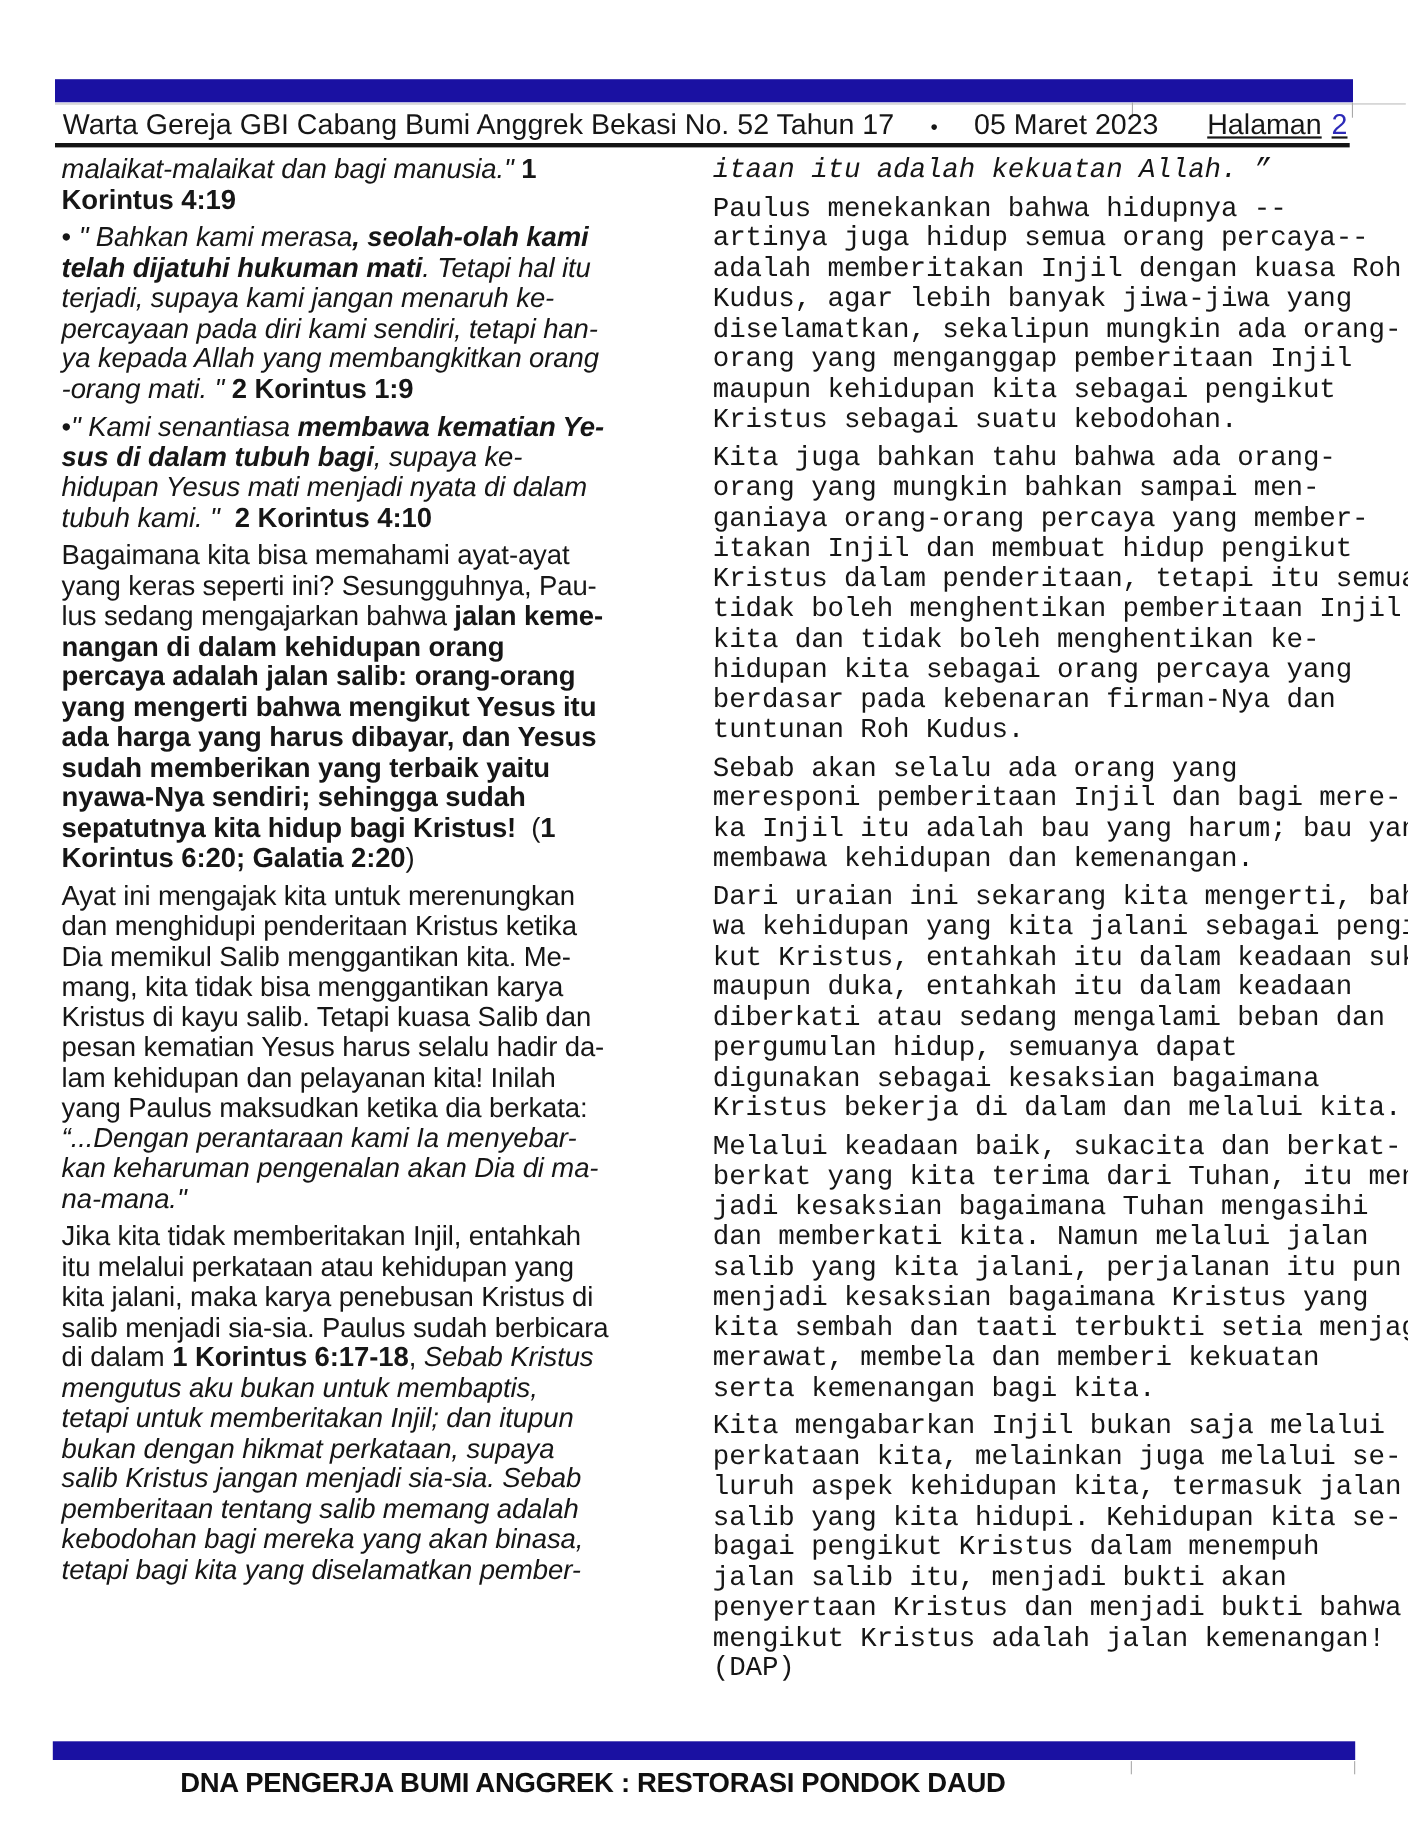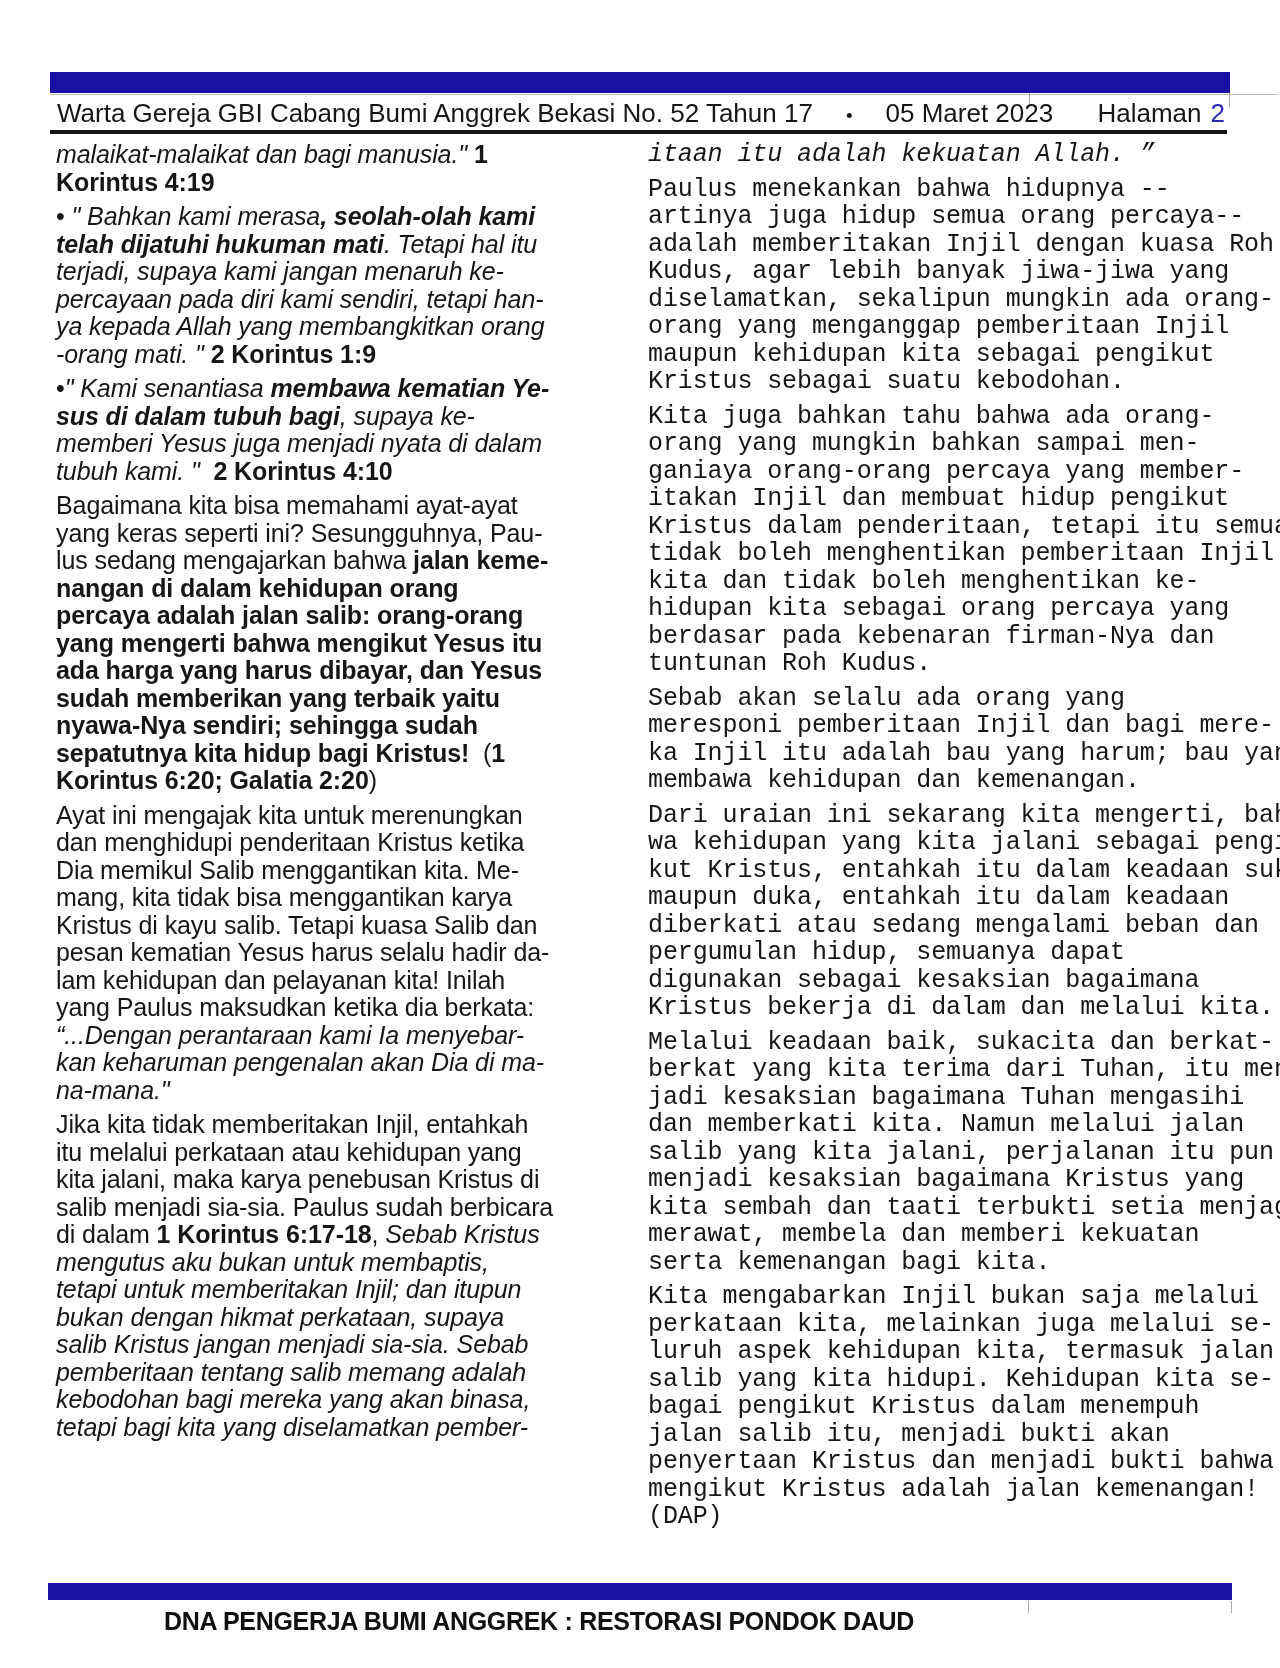--- a/index.html
+++ b/index.html
@@ -18,21 +18,21 @@
   .header-underline { position: absolute; left: 50px; top: 94px; width: 1228px; height: 1px; background: #bdbdbd; }
   .header-tick { position: absolute; top: 93px; width: 1px; height: 14px; background: #a9a9a9; }
   .tick-left { left: 1029px; }
   .tick-right { left: 1229px; }
   .header-row {
     position: absolute; left: 57px; top: 97px; width: 1168px;
     display: flex; align-items: baseline;
     font-size: 26px; line-height: 32px; white-space: nowrap; gap: 16px;
   }
   .h-sep { margin: 0 17px; font-size: 19px; }
-  .h-page { margin-left: auto; }
+  .h-page { margin-left: auto; text-decoration: underline; }
   .h-page-num { color: var(--pagenum, #2d2ab8); margin-left: 9px; }
   .header-rule { position: absolute; left: 50px; top: 130px; width: 1177px; height: 4px; background: #141414; }
 
   
   .col {
     position: absolute; top: 141px;
     font-size: 25px; line-height: 27.5px; letter-spacing: -0.1px;
   }
   .col-left  { left: 56px;  width: 578px; }
   .col-right { left: 648px; width: 588px; font-family: Liberation Mono, monospace; }
@@ -76,21 +76,21 @@
       <p class="para"><span class="seg-italic">malaikat-malaikat dan bagi manusia." </span><span class="seg-bold">1
 Korintus 4:19</span></p>
       <p class="para"><span class="seg-normal">• </span><span class="seg-italic">" Bahkan kami merasa</span><span class="seg-bolditalic">, seolah-olah kami
 telah dijatuhi hukuman mati</span><span class="seg-italic">. Tetapi hal itu
 terjadi, supaya kami jangan menaruh ke-
 percayaan pada diri kami sendiri, tetapi han-
 ya kepada Allah yang membangkitkan orang
 -orang mati. " </span><span class="seg-bold">2 Korintus 1:9</span></p>
       <p class="para"><span class="seg-normal">•</span><span class="seg-italic">" Kami senantiasa </span><span class="seg-bolditalic">membawa kematian Ye-
 sus di dalam tubuh bagi</span><span class="seg-italic">, supaya ke-
-memberi Yesus juga menjadi nyata di dalam
+hidupan Yesus mati menjadi nyata di dalam
 tubuh kami. "  </span><span class="seg-bold">2 Korintus 4:10</span></p>
       <p class="para"><span class="seg-normal">Bagaimana kita bisa memahami ayat-ayat
 yang keras seperti ini? Sesungguhnya, Pau-
 lus sedang mengajarkan bahwa </span><span class="seg-bold">jalan keme-
 nangan di dalam kehidupan orang
 percaya adalah jalan salib: orang-orang
 yang mengerti bahwa mengikut Yesus itu
 ada harga yang harus dibayar, dan Yesus
 sudah memberikan yang terbaik yaitu
 nyawa-Nya sendiri; sehingga sudah

